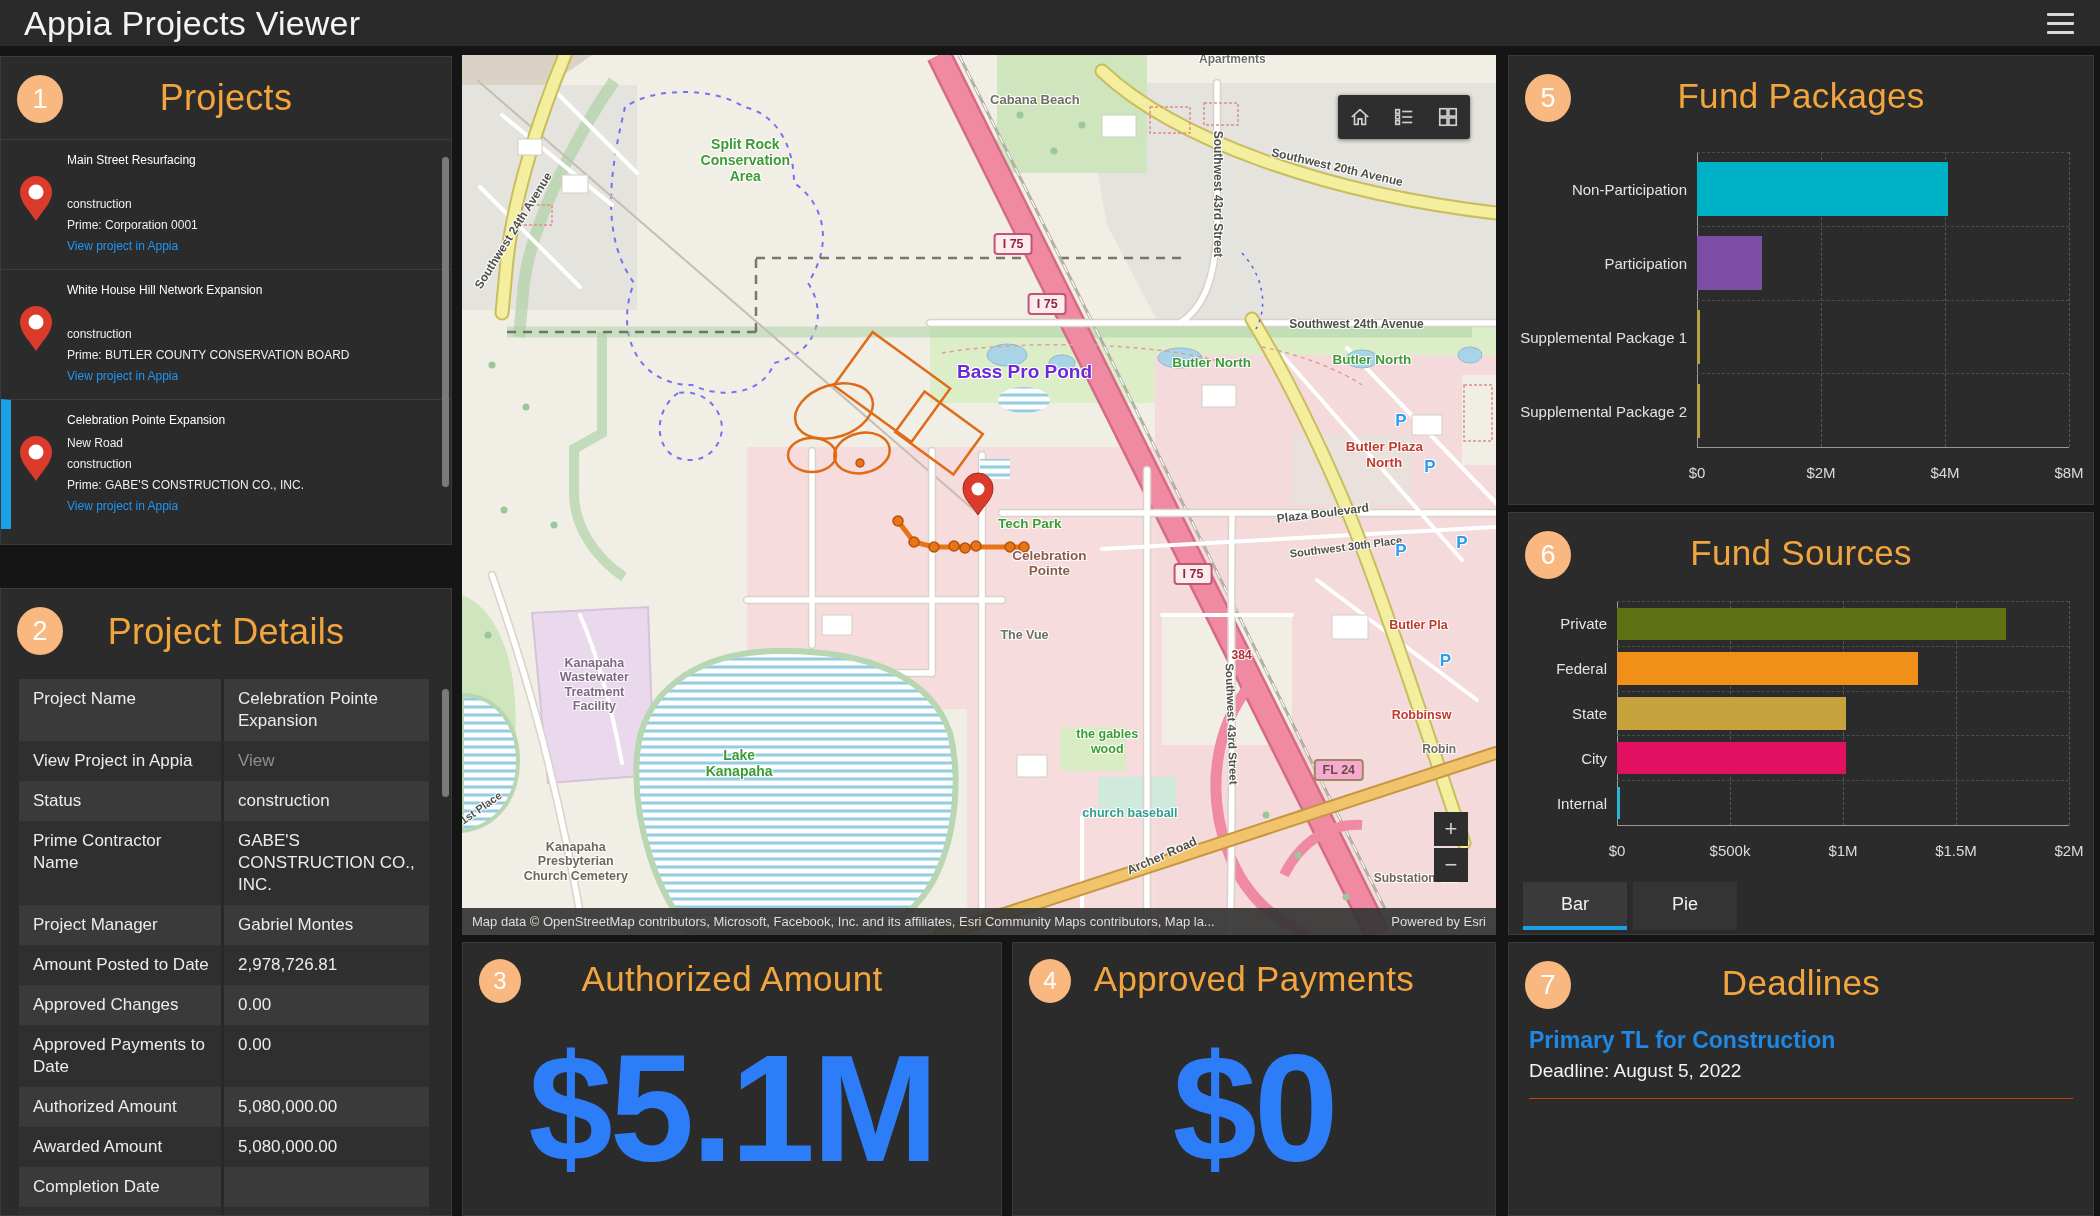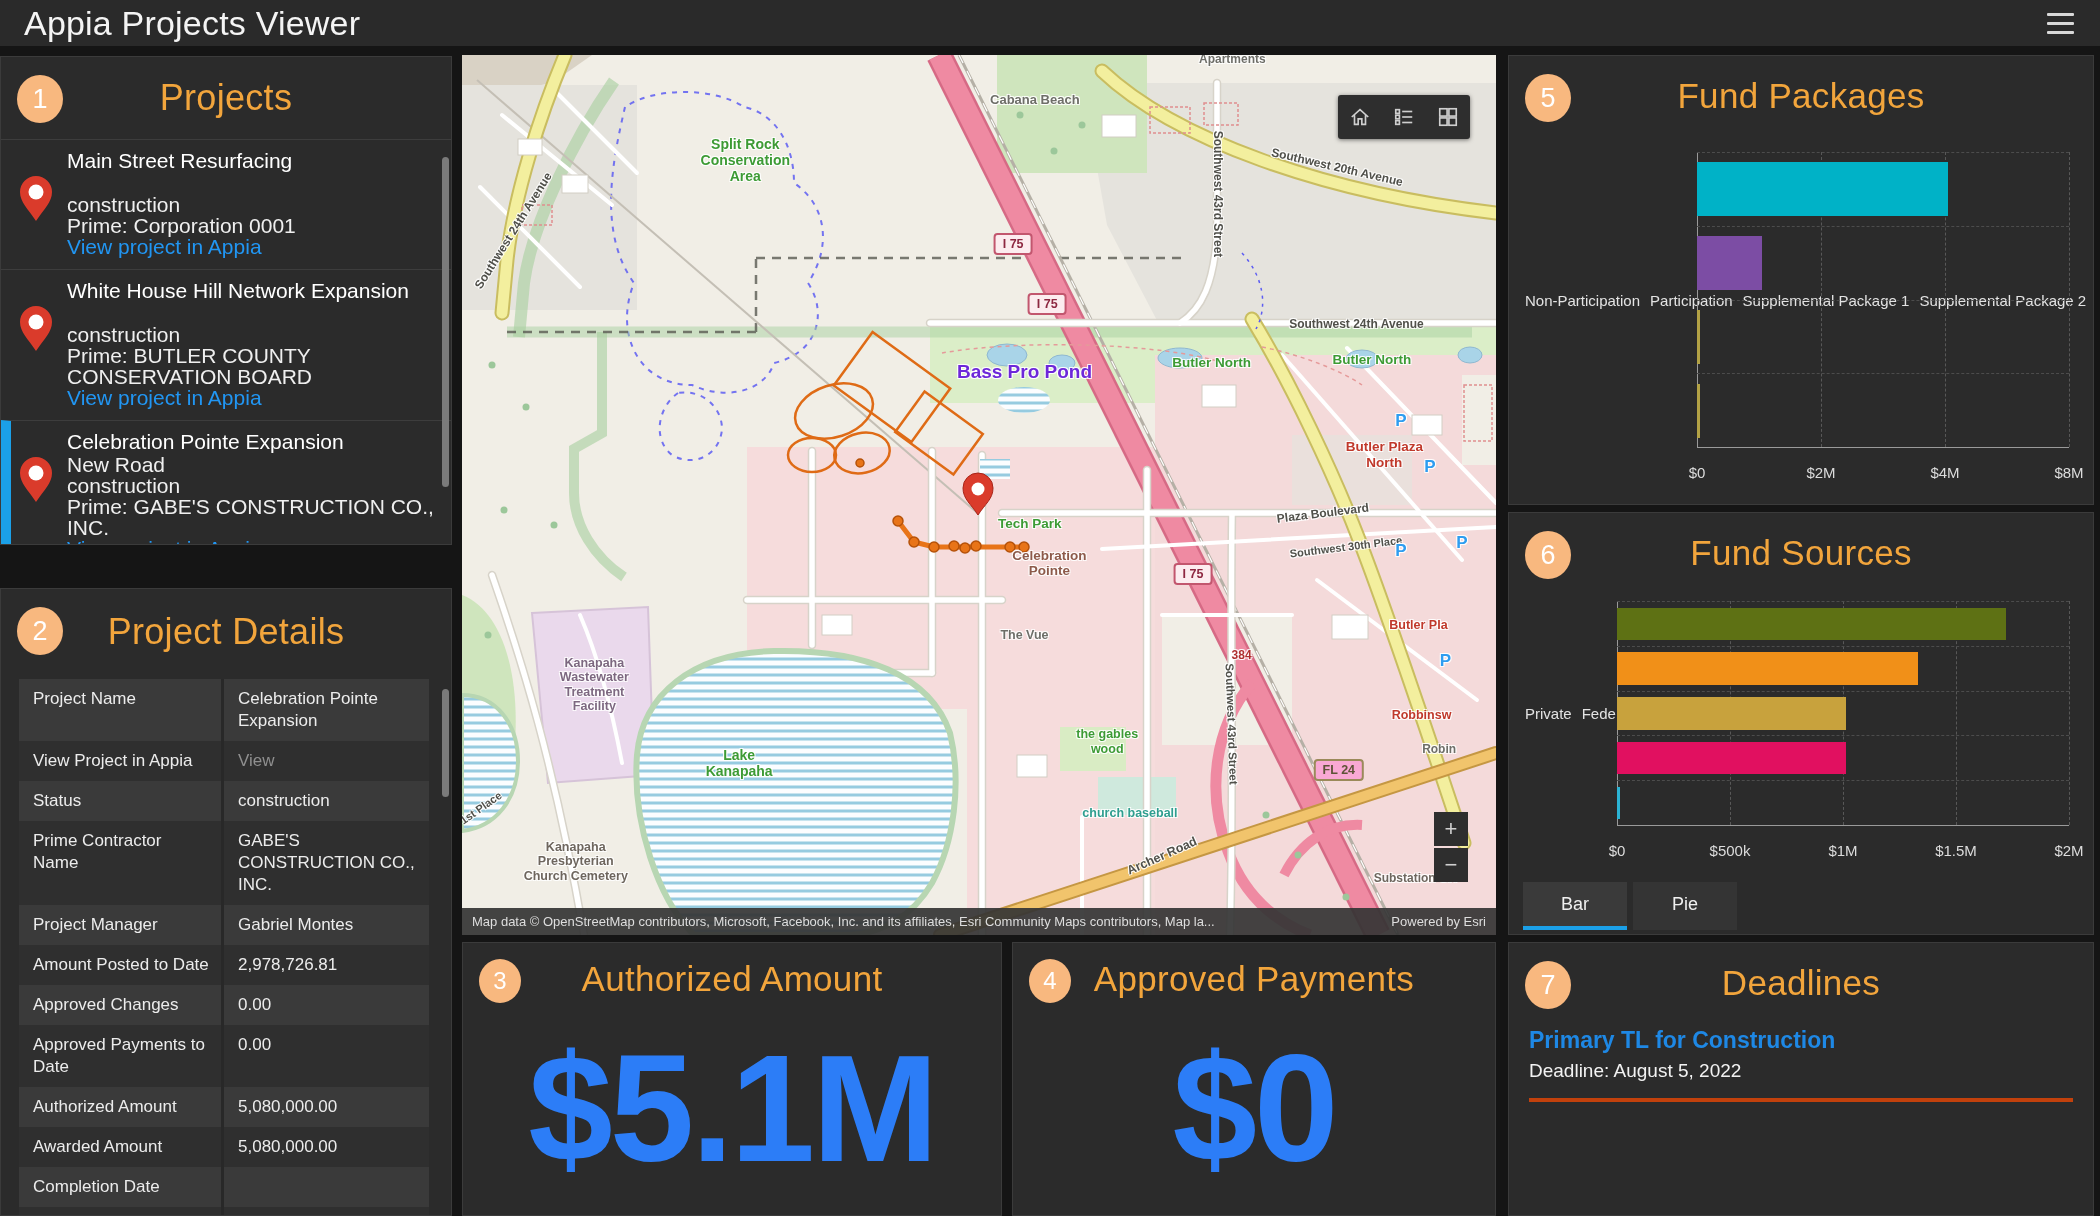--- a/index.html
+++ b/index.html
@@ -15,21 +15,21 @@
   .phead{position:relative;height:86px;display:flex;align-items:center;justify-content:center;}
   .badge{position:absolute;left:16px;top:18px;width:46px;height:48px;border-radius:50%;
     background:#f8b87f;color:#fff;font-size:27px;display:flex;align-items:center;justify-content:center;}
   .ptitle{color:#f2a53c;font-size:36px;font-weight:500;letter-spacing:.3px;}
   
   #projects-panel{left:0;top:56px;width:452px;height:489px;}
   #projects-panel .phead{height:82px;}
   .p-item{display:flex;padding:10px 14px 12px 18px;border-top:1px solid #3d3d3d;position:relative;cursor:pointer;}
   .p-item.selected{border-left:10px solid #1ba0e8;padding-left:8px;}
   .p-pin{flex:0 0 48px;padding-top:26px;}
-  .p-text{flex:1;color:#efefef;font-size:21px;line-height:21px;}
+  .p-text{flex:1;color:#efefef;font-size:12px;line-height:21px;}
   .p-name{color:#fff;margin-bottom:2px;}
   .p-line{min-height:21px;}
   .p-link{color:#2196f3;cursor:pointer;}
   .vscroll{position:absolute;right:2px;width:7px;border-radius:4px;background:#7a7a7a;}
   
   #details-panel{left:0;top:588px;width:452px;height:628px;}
   #details-table{margin:4px 22px 0 18px;}
   .d-row{display:flex;font-size:17px;color:#ececec;}
   .d-row.odd{background:#3a3a3a;}
   .d-row.even{background:#2f2f2f;}
@@ -64,38 +64,38 @@
   .kpi-value{text-align:center;color:#2c7df7;font-size:152px;font-weight:600;letter-spacing:-3px;margin-top:6px;}
   
   #fund-packages{left:1508px;top:55px;width:586px;height:450px;}
   #fund-sources{left:1508px;top:512px;width:586px;height:423px;}
   #deadlines{left:1508px;top:942px;width:586px;height:274px;}
   #fund-packages .phead,#fund-sources .phead,#deadlines .phead{height:80px;}
   #fund-packages .ptitle,#fund-sources .ptitle,#deadlines .ptitle{font-size:35px;}
   .chart-area{position:absolute;left:16px;right:16px;top:96px;bottom:14px;}
   #fund-packages .chart-area{--lw:172px;}
   #fund-sources .chart-area{--lw:92px;top:88px;bottom:66px;}
-  .hc-cats{position:absolute;left:0;top:0;bottom:42px;width:var(--lw);display:flex;flex-direction:row;}
+  .hc-cats{position:absolute;left:0;top:0;bottom:42px;width:var(--lw);display:flex;flex-direction:column;}
   .hc-cat{flex:1;display:flex;align-items:center;justify-content:flex-end;padding-right:10px;
     font-size:15px;color:#e3e3e3;white-space:nowrap;}
   .hc-plot{position:absolute;left:var(--lw);right:8px;top:0;bottom:42px;
     border-bottom:1.5px solid #9a9a9a;display:flex;flex-direction:column;}
   .hc-row{flex:1;position:relative;border-top:1px dashed #4c4c4c;display:flex;align-items:center;}
   .hc-bar{height:74%;position:relative;z-index:1;}
   .hc-grid{position:absolute;top:0;bottom:0;width:0;border-left:1px dashed #585858;}
   .hc-axis{position:absolute;top:0;bottom:0;width:0;border-left:1.5px solid #9a9a9a;}
   .hc-ticks{position:absolute;left:var(--lw);right:8px;bottom:0;height:38px;}
   .hc-tick{position:absolute;transform:translateX(-50%);top:12px;font-size:15px;color:#dcdcdc;white-space:nowrap;}
   
   #fs-tabs{position:absolute;left:14px;bottom:4px;display:flex;gap:6px;}
   .tab{min-width:104px;height:48px;display:flex;align-items:center;justify-content:center;
     color:#f0f0f0;font-size:18px;cursor:pointer;background:#343434;border-bottom:4px solid transparent;box-sizing:border-box;}
   .tab.active{background:#3a3a3a;border-bottom:4px solid #1ba0e8;}
   
-  .dl-item{margin:4px 20px 0 20px;padding-bottom:16px;border-bottom:4px solid #c2410c;}
+  .dl-item{margin:4px 20px 0 20px;padding-bottom:16px;border-bottom:1px solid #c2410c;}
   .dl-title{color:#1e88e5;font-size:23px;font-weight:bold;margin-bottom:6px;}
   .dl-sub{color:#f2f2f2;font-size:19px;}
 </style>
 </head>
 <body>
 
 <header id="app-header">
   <div id="app-title">Appia Projects Viewer</div>
   <div id="menu-btn">
       <span></span>

